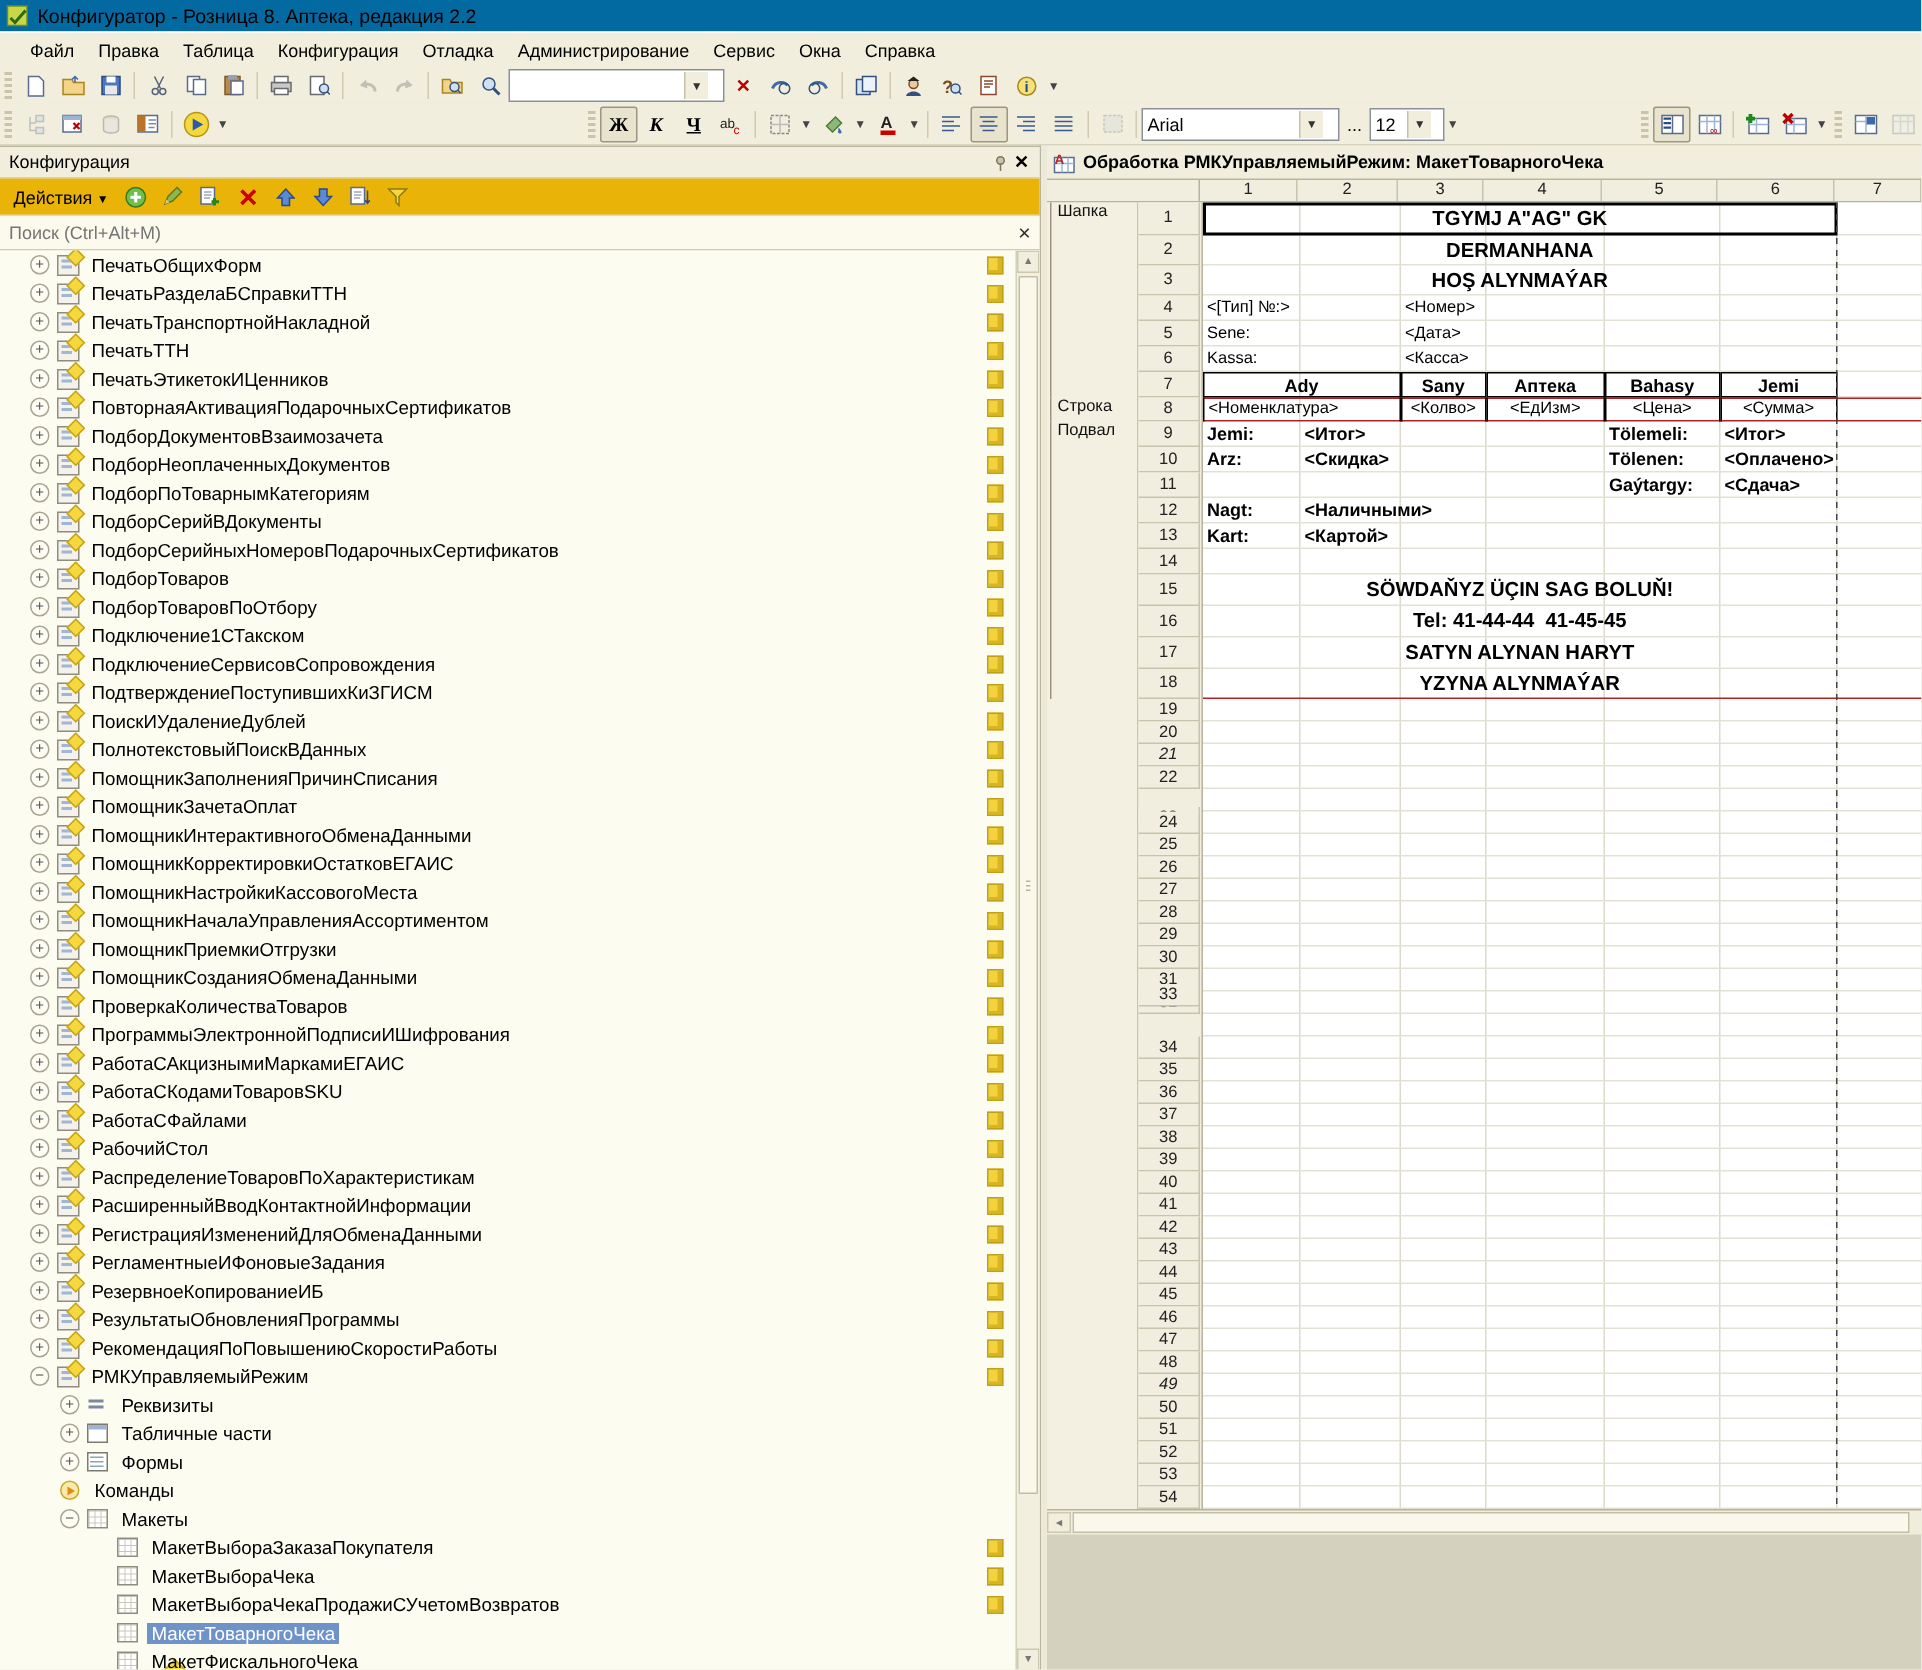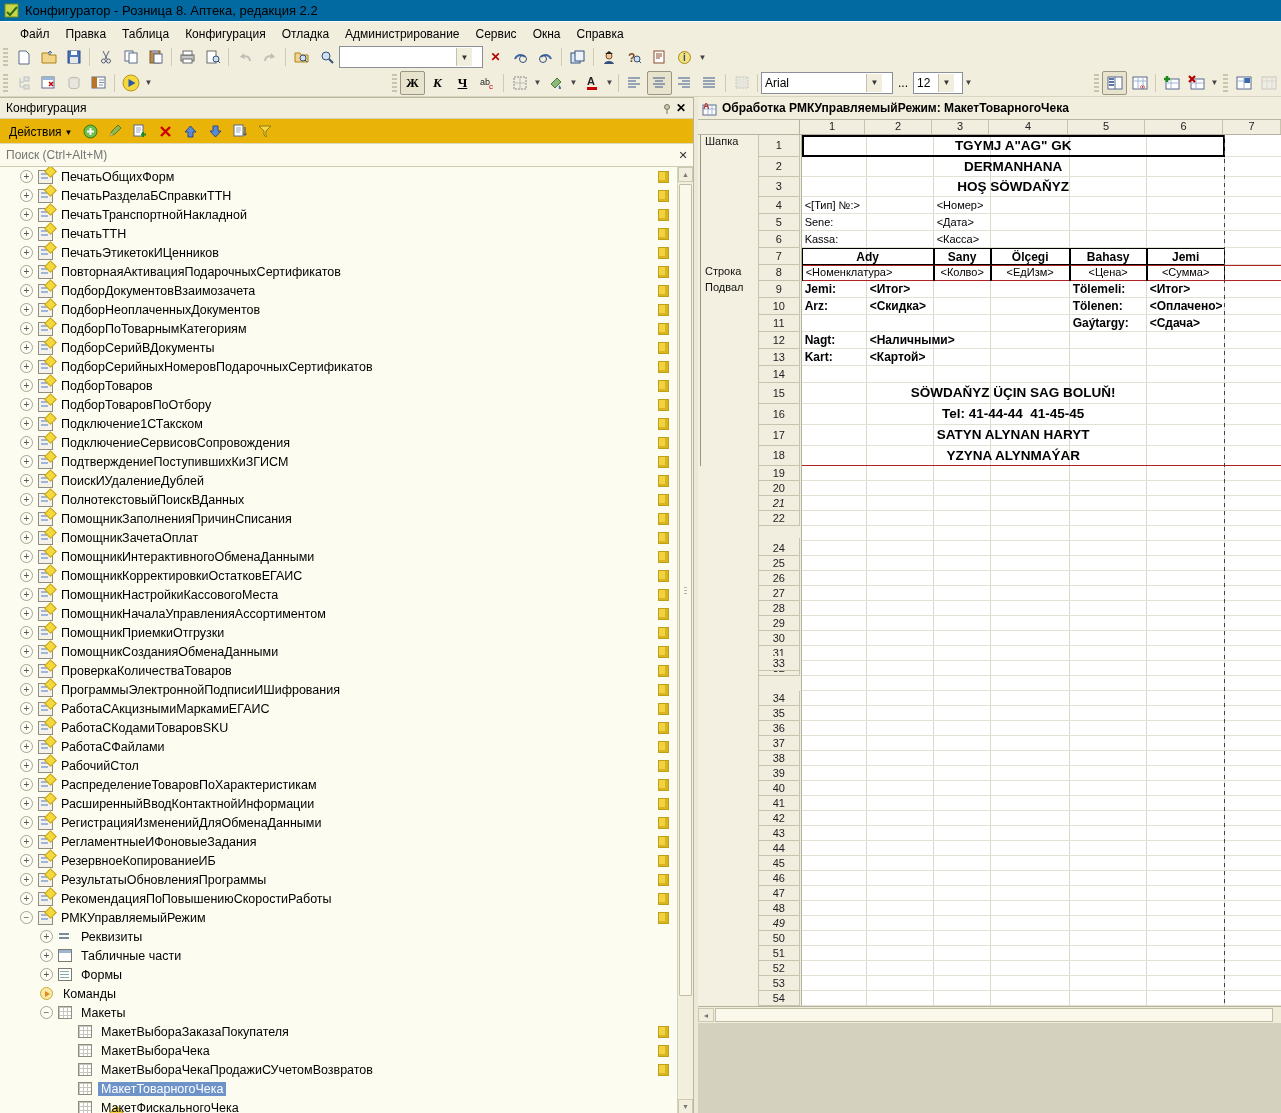--- a/index.html
+++ b/index.html
@@ -1011,34 +1011,34 @@
               <div class="vline" style="left: 344px;"></div>
               <div class="vline" style="left: 267px;"></div>
               <div class="vline" style="left: 188px;"></div>
               <div class="vline" style="left: 131px;"></div>
               <div class="vline" style="left: 64px;"></div>
               <div class="grow" style="top: 0px; height: 22px;"></div>
               <div class="gcell big sel" style="left: 0px; width: 423px; top: 0px; height: 22px; line-height: 18px; text-align: center;">TGYMJ A"AG" GK</div>
               <div class="grow" style="top: 22px; height: 20px;"></div>
               <div class="gcell big" style="left: 0px; width: 423px; top: 22px; height: 20px; line-height: 19px; text-align: center;">DERMANHANA</div>
               <div class="grow" style="top: 42px; height: 20px;"></div>
-              <div class="gcell big" style="left: 0px; width: 423px; top: 42px; height: 20px; line-height: 19px; text-align: center;">HOŞ SÖWDAŇYZ</div>
+              <div class="gcell big" style="left: 0px; width: 423px; top: 42px; height: 20px; line-height: 19px; text-align: center;">HOŞ ALYNMAÝAR</div>
               <div class="grow" style="top: 62px; height: 17px;"></div>
               <div class="gcell" style="left: 0px; width: 132px; top: 62px; height: 17px; line-height: 16px;">&lt;[Тип] №:&gt;</div>
               <div class="gcell" style="left: 132px; width: 136px; top: 62px; height: 17px; line-height: 16px;">&lt;Номер&gt;</div>
               <div class="grow" style="top: 79px; height: 17px;"></div>
               <div class="gcell" style="left: 0px; width: 132px; top: 79px; height: 17px; line-height: 16px;">Sene:</div>
               <div class="gcell" style="left: 132px; width: 136px; top: 79px; height: 17px; line-height: 16px;">&lt;Дата&gt;</div>
               <div class="grow" style="top: 96px; height: 17px;"></div>
               <div class="gcell" style="left: 0px; width: 132px; top: 96px; height: 17px; line-height: 16px;">Kassa:</div>
               <div class="gcell" style="left: 132px; width: 136px; top: 96px; height: 17px; line-height: 16px;">&lt;Касса&gt;</div>
               <div class="grow" style="top: 113px; height: 17px;"></div>
               <div class="gcell b box" style="left: 0px; width: 132px; top: 113px; height: 17px; line-height: 16px; text-align: center;">Ady</div>
               <div class="gcell b box" style="left: 132px; width: 57px; top: 113px; height: 17px; line-height: 16px; text-align: center;">Sany</div>
-              <div class="gcell b box" style="left: 189px; width: 79px; top: 113px; height: 17px; line-height: 16px; text-align: center;">Ölçegi</div>
+              <div class="gcell b box" style="left: 189px; width: 79px; top: 113px; height: 17px; line-height: 16px; text-align: center;">Аптека</div>
               <div class="gcell b box" style="left: 268px; width: 77px; top: 113px; height: 17px; line-height: 16px; text-align: center;">Bahasy</div>
               <div class="gcell b box" style="left: 345px; width: 78px; top: 113px; height: 17px; line-height: 16px; text-align: center;">Jemi</div>
               <div class="grow" style="top: 130px; height: 16px; border-top: 1px solid rgb(178, 34, 34); border-bottom: 1px solid rgb(178, 34, 34);"></div>
               <div class="gcell vbox" style="left: 0px; width: 132px; top: 130px; height: 16px; line-height: 15px;">&lt;Номенклатура&gt;</div>
               <div class="gcell vbox" style="left: 132px; width: 57px; top: 130px; height: 16px; line-height: 15px; text-align: center;">&lt;Колво&gt;</div>
               <div class="gcell vbox" style="left: 189px; width: 79px; top: 130px; height: 16px; line-height: 15px; text-align: center;">&lt;ЕдИзм&gt;</div>
               <div class="gcell vbox" style="left: 268px; width: 77px; top: 130px; height: 16px; line-height: 15px; text-align: center;">&lt;Цена&gt;</div>
               <div class="gcell vbox" style="left: 345px; width: 78px; top: 130px; height: 16px; line-height: 15px; text-align: center;">&lt;Сумма&gt;</div>
               <div class="grow" style="top: 146px; height: 17px;"></div>
               <div class="gcell b" style="left: 0px; width: 65px; top: 146px; height: 17px; line-height: 16px;">Jemi:</div>

